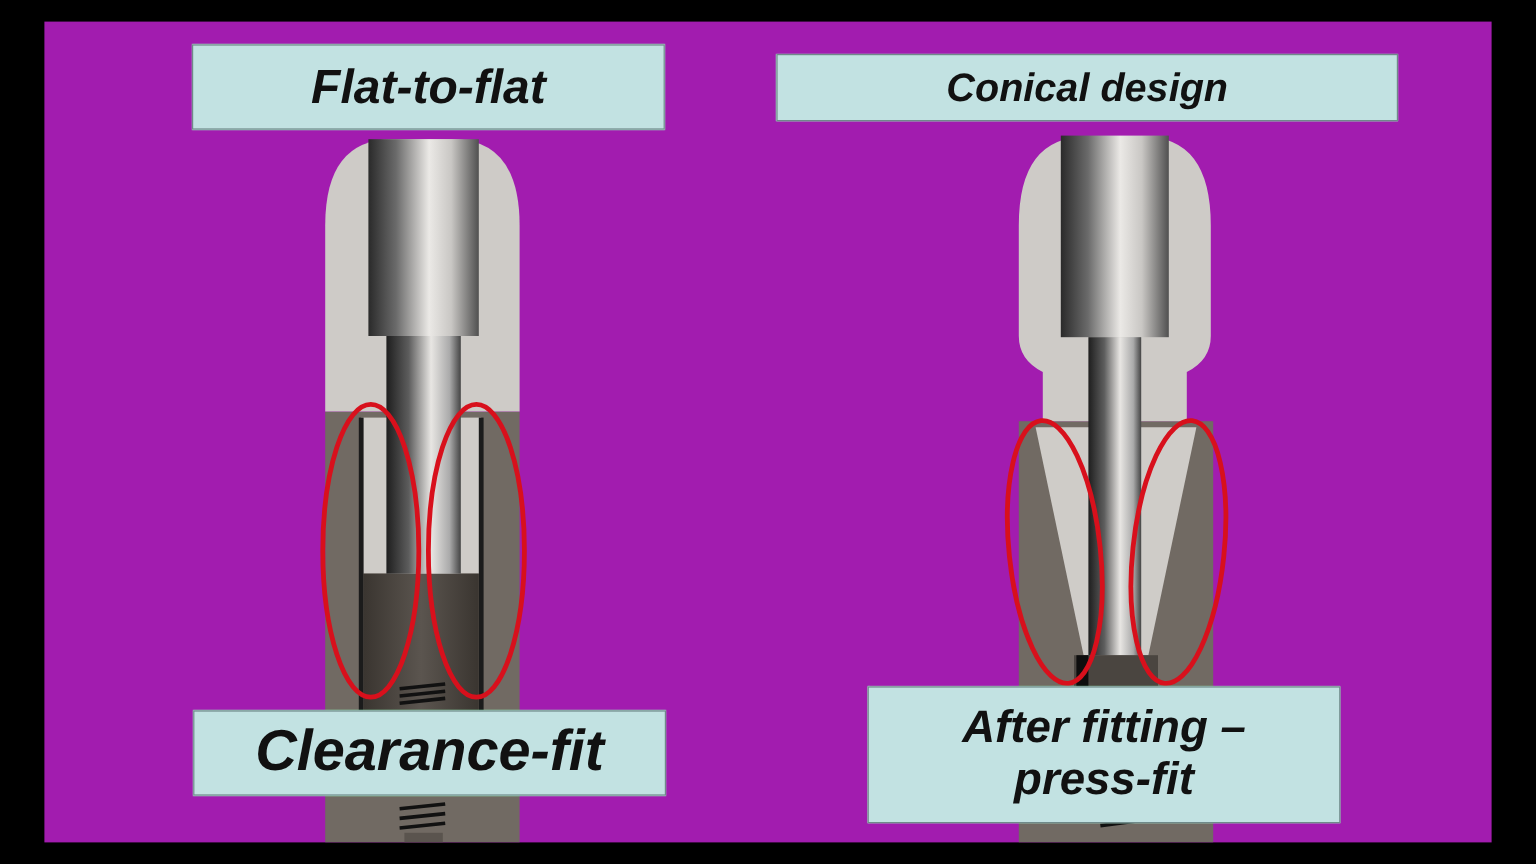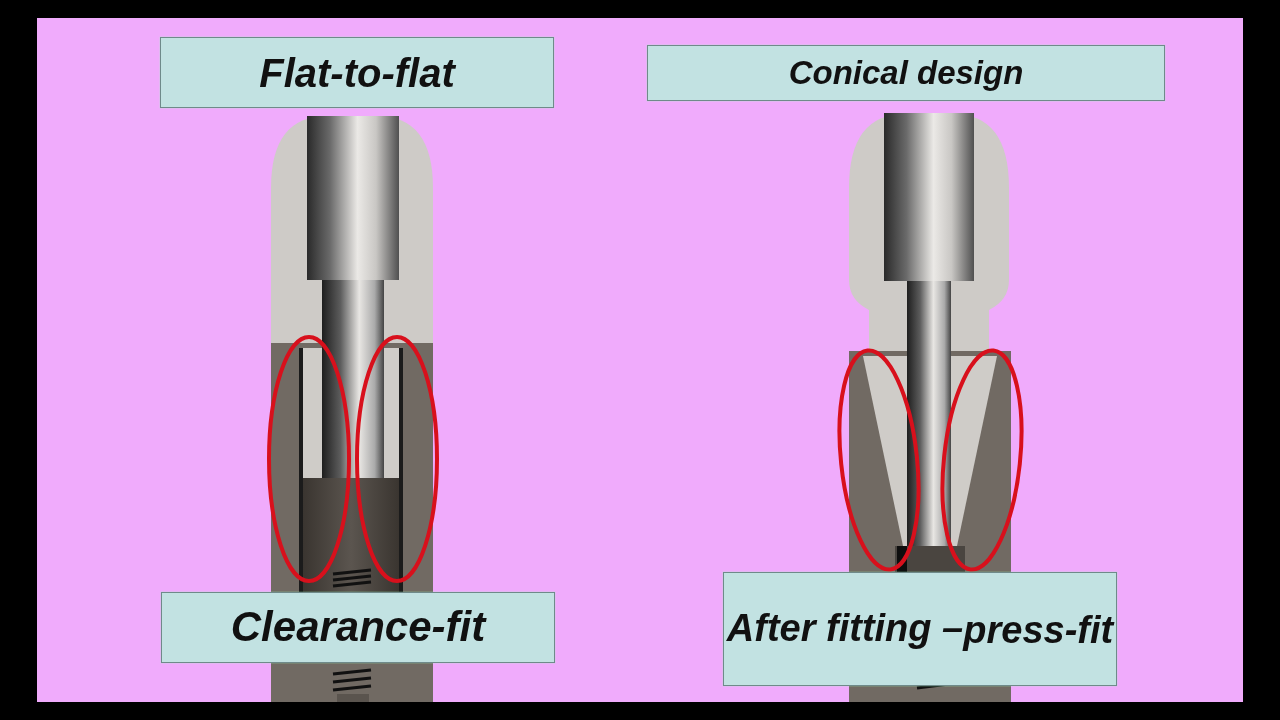--- a/index.html
+++ b/index.html
@@ -1,17 +1,17 @@
 <!DOCTYPE html>
 <html><head>
 <meta charset="utf-8">
 <style>
   html, body { margin:0; padding:0; }
   body { width:1280px; height:720px; background:#000; position:relative; overflow:hidden; font-family:"Liberation Sans", sans-serif; }
-  .slide { position:absolute; left:37px; top:18px; width:1206px; height:684px; background:#f0abfc; overflow:hidden; }
+  .slide { position:absolute; left:37px; top:18px; width:1206px; height:684px; background:#a21caf; overflow:hidden; }
   .diagram { position:absolute; left:0; top:0; }
   .label-box { position:absolute; background:#c2e2e2; border:1px solid #6f8a8a; box-shadow:0 0 1px #9fb; display:flex; align-items:center; justify-content:center; text-align:center; color:#111; font-weight:bold; font-style:italic; font-family:"Liberation Sans", sans-serif; }
   .label-box span { display:block; line-height:1.05; }
 </style>
 </head>
 <body>
 
 <div class="slide">
 
   <svg class="diagram" width="1206" height="684" viewBox="0 0 1206 684">
@@ -90,22 +90,22 @@
   </svg>
 
   <div class="label-box" style="left:123px; top:19px; width:392px; height:69px; font-size:40px;">
     <span>Flat-to-flat</span>
   </div>
 
   <div class="label-box" style="left:610px; top:27px; width:516px; height:54px; font-size:33px;">
     <span>Conical design</span>
   </div>
 
-  <div class="label-box" style="left:124px; top:574px; width:392px; height:69px; font-size:42px;">
+  <div class="label-box" style="left:124px; top:574px; width:392px; height:69px; font-size:48px;">
     <span>Clearance-fit</span>
   </div>
 
-  <div class="label-box" style="left:686px; top:554px; width:392px; height:112px; font-size:38px; flex-direction:row;font-style:italic;">
+  <div class="label-box" style="left:686px; top:554px; width:392px; height:112px; font-size:38px; flex-direction:column;font-style:italic;">
     <span>After fitting –</span>
     <span style="margin-top:4px;">press-fit</span>
   </div>
 
 </div>
 
 </body></html>

